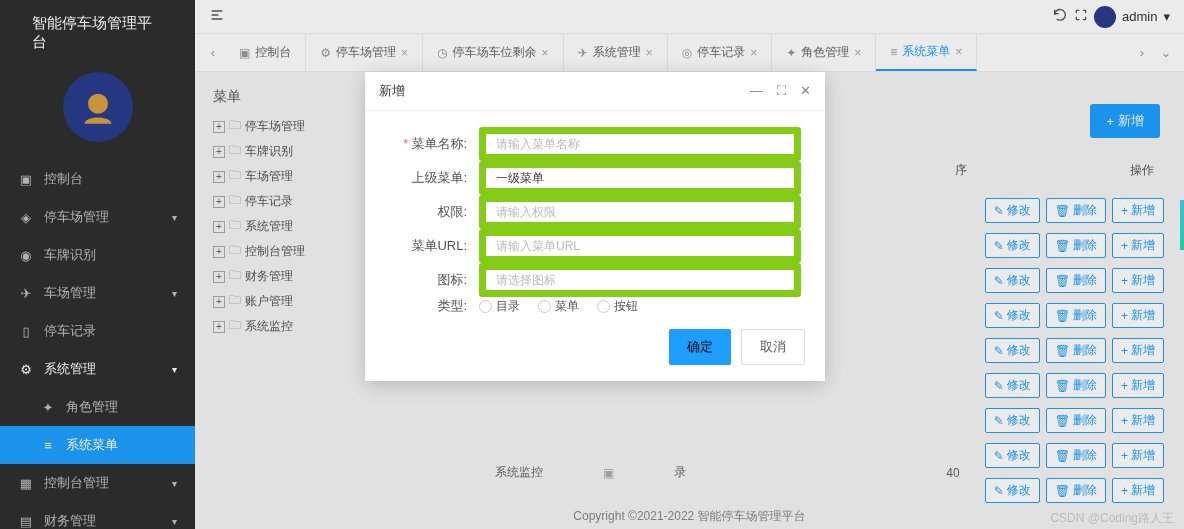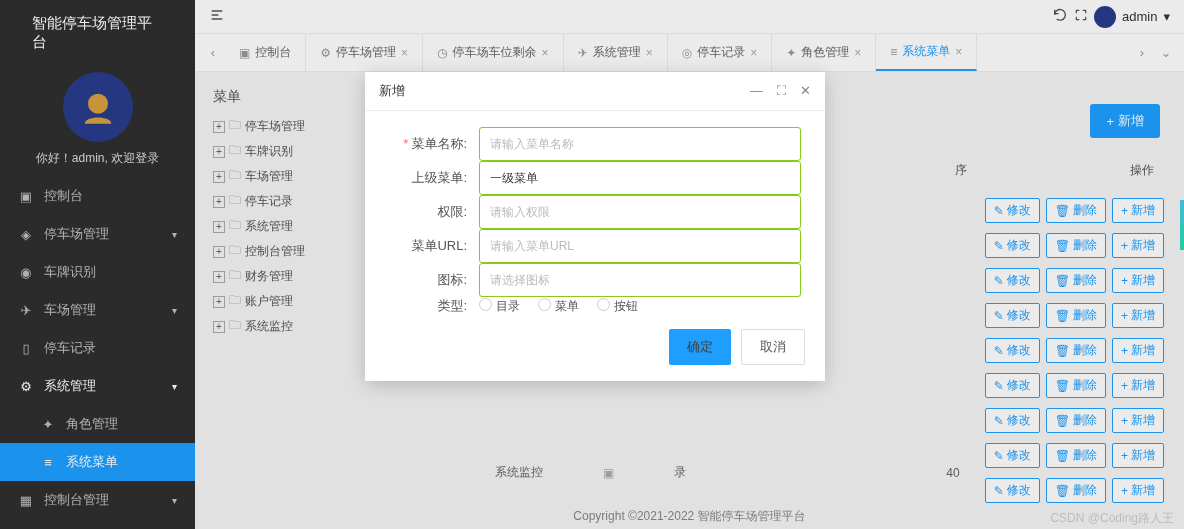--- a/index.html
+++ b/index.html
@@ -56,48 +56,47 @@
 
 .overlay { position: absolute; inset: 0; background: rgba(0,0,0,0.08); z-index: 50; }
 .dialog { position: absolute; left: 365px; top: 72px; width: 460px; background: #fff; box-shadow: 0 4px 20px rgba(0,0,0,0.2); z-index: 60; }
 .dialog-hdr { padding: 10px 14px; border-bottom: 1px solid #eee; display: flex; align-items: center; font-size: 13px; }
 .dialog-hdr-btns { margin-left: auto; display: flex; gap: 14px; color: #888; }
 .dialog-hdr-btns span { cursor: pointer; }
 .dialog-body { padding: 16px 24px 4px; }
 .form-row { display: flex; align-items: center; margin-bottom: 0; }
 .form-label { width: 90px; text-align: right; font-size: 13px; color: #555; padding-right: 12px; }
 .form-label .req { color: #f56c6c; margin-right: 3px; }
-.form-input { flex: 1; height: 34px; border: 1px solid #84cc16; border-radius: 3px; padding: 0 10px; font-size: 12px; color: #333; }
+.form-input { flex: 1; height: 34px; border: 7px solid #84cc16; border-radius: 3px; padding: 0 10px; font-size: 12px; color: #333; }
 .form-input::placeholder { color: #bbb; }
 .radio-group { display: flex; gap: 18px; font-size: 12px; color: #555; }
-.radio-item { display: flex; align-items: flex-start; gap: 4px; }
+.radio-item { display: flex; align-items: center; gap: 4px; }
 .radio-dot { width: 13px; height: 13px; border: 1px solid #ccc; border-radius: 50%; }
 .dialog-ftr { padding: 10px 20px 16px; display: flex; justify-content: flex-end; gap: 10px; }
-.btn-primary { background: #1e9fff; color: #404040; border: none; padding: 8px 18px; border-radius: 2px; font-size: 13px; cursor: pointer; }
+.btn-primary { background: #1e9fff; color: #000000; border: none; padding: 8px 18px; border-radius: 2px; font-size: 13px; cursor: pointer; }
 .btn-default { background: #fff; border: 1px solid #ddd; color: #555; padding: 8px 18px; border-radius: 2px; font-size: 13px; cursor: pointer; }
 
 .watermark { position: absolute; bottom: 2px; right: 10px; color: #bbb; font-size: 12px; z-index: 100; }
 .visible-row-frag { position: absolute; left: 300px; top: 464px; font-size: 12px; color: #666; display: flex; gap: 60px; align-items: center; }
 .side-strip { position: absolute; right: 0; top: 200px; width: 4px; height: 50px; background: linear-gradient(#4bd,#2c9); z-index: 200; }
 </style>
 </head>
 <body>
 
 <div class="app">
 
   <div class="sidebar">
     <div class="sidebar-title">智能停车场管理平台</div>
     <div class="avatar-wrap">
       <div class="avatar-circle">
         <svg viewBox="0 0 24 24" fill="#d8a040">
             <circle cx="12" cy="10" r="6"></circle>
             <path d="M4 22c0-5 16-5 16 0"></path>
           </svg>
       </div>
-      <div class="greet">你好！admin, 欢迎登录</div>
     </div>
     <div class="nav" id="nav-list">
         <div class="nav-item">
           <span class="nav-icon">▣</span>
           <span>控制台</span>
         </div>
         <div class="nav-item">
           <span class="nav-icon">◈</span>
           <span>停车场管理</span>
           <span class="nav-caret">▾</span>

